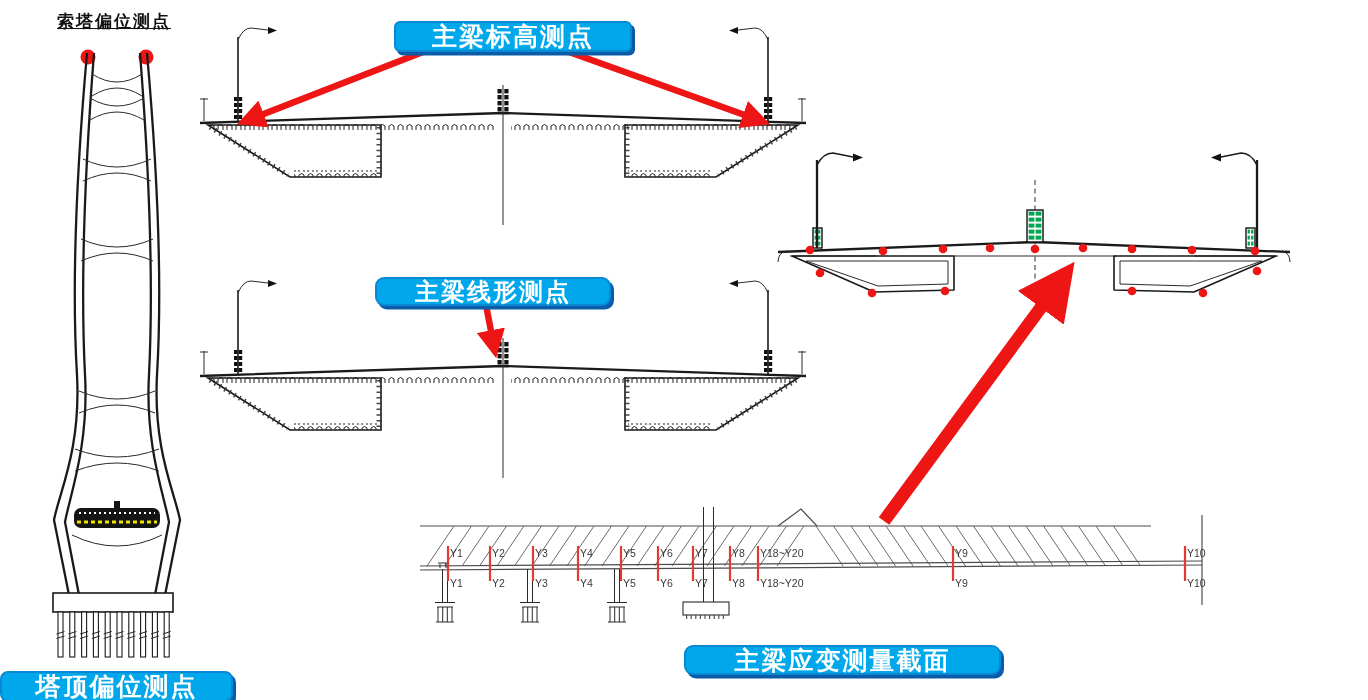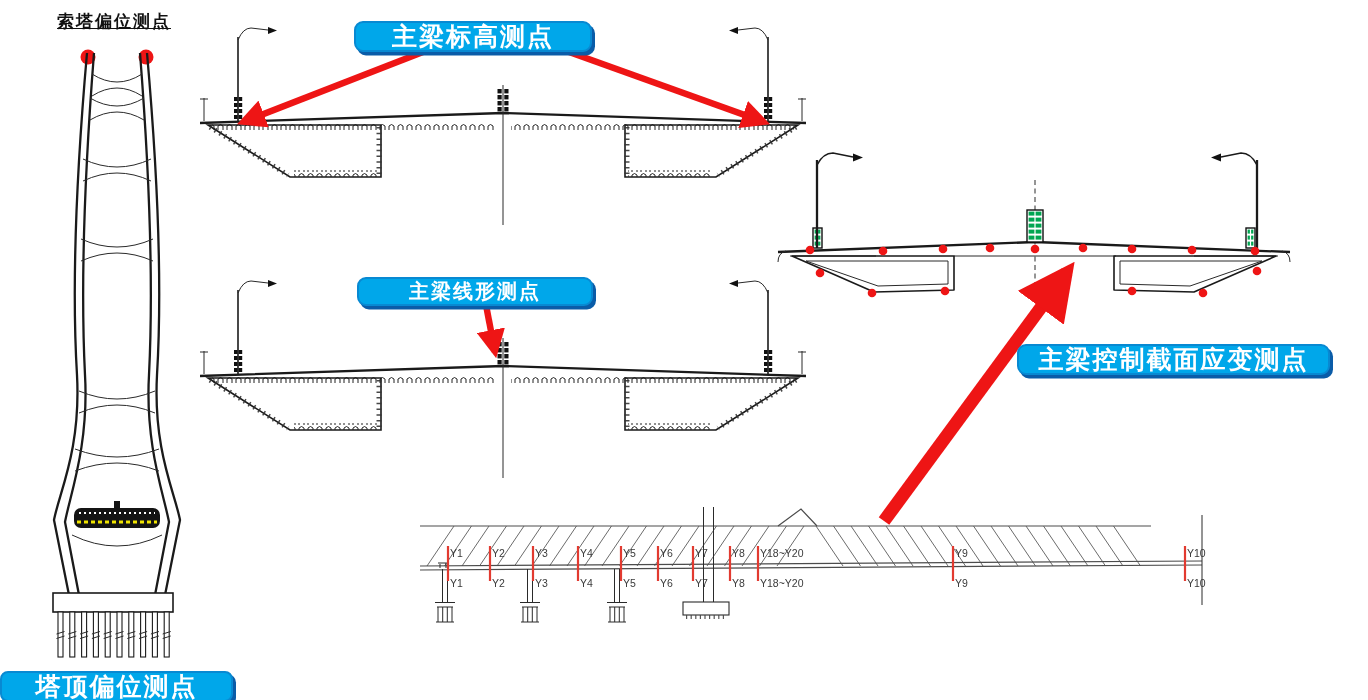--- a/index.html
+++ b/index.html
@@ -344,21 +344,21 @@
   <g>
     <line x1="446" y1="43" x2="243" y2="122" stroke="#ee1515" stroke-width="6.5" marker-end="url(#ah)"></line>
     <line x1="544" y1="43" x2="764" y2="122" stroke="#ee1515" stroke-width="6.5" marker-end="url(#ah)"></line>
     <line x1="486" y1="305" x2="495" y2="352" stroke="#ee1515" stroke-width="6.5" marker-end="url(#ah)"></line>
     <line x1="884" y1="521" x2="1067" y2="272" stroke="#ee1515" stroke-width="13" marker-end="url(#ah)"></line>
   </g>
 </svg>
 
   <div id="towerTitle" style="left:57px;top:10px;">索塔偏位测点</div>
 
-  <div class="banner" style="left:354px;top:21px;width:234px;height:27px;font-size:25px;">主梁标高测点</div>
-
-  <div class="banner" style="left:357px;top:277px;width:232px;height:25px;font-size:20px;">主梁线形测点</div>
-
-  <div class="banner" style="left:1017px;top:344px;width:309px;height:27px;font-size:25px;">主梁控制截面应变测点</div>
-
+  <div class="banner" style="left:394px;top:21px;width:234px;height:27px;font-size:25px;border-radius:6px;">主梁标高测点</div>
+
+  <div class="banner" style="left:375px;top:277px;width:232px;height:25px;font-size:24px;">主梁线形测点</div>
+
+
+  <div class="banner" style="left:684px;top:645px;width:313px;height:26px;font-size:25px;">主梁应变测量截面</div>
 
   <div class="banner" style="left:0px;top:671px;width:229px;height:27px;font-size:25px;border-radius:8px;">塔顶偏位测点</div>
 </div>
 
 </body></html>

